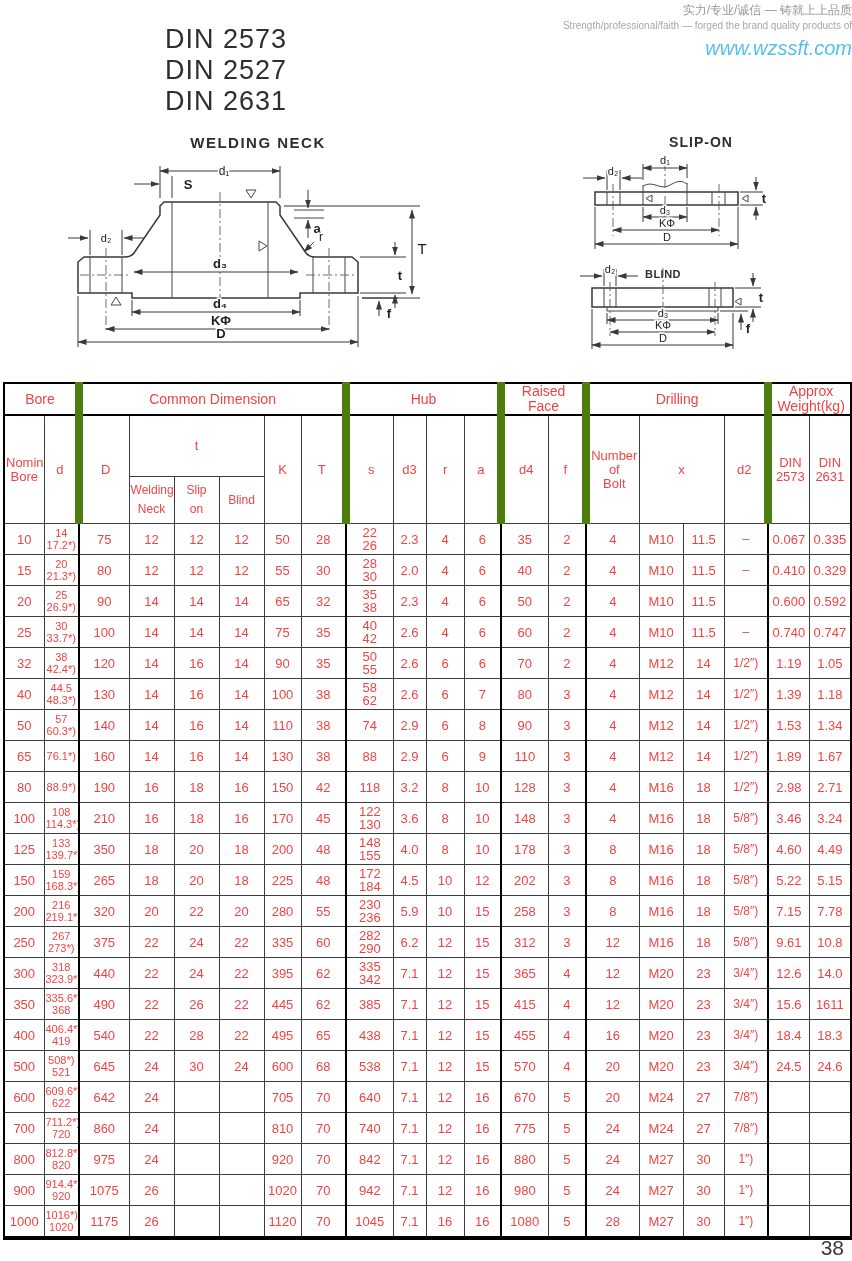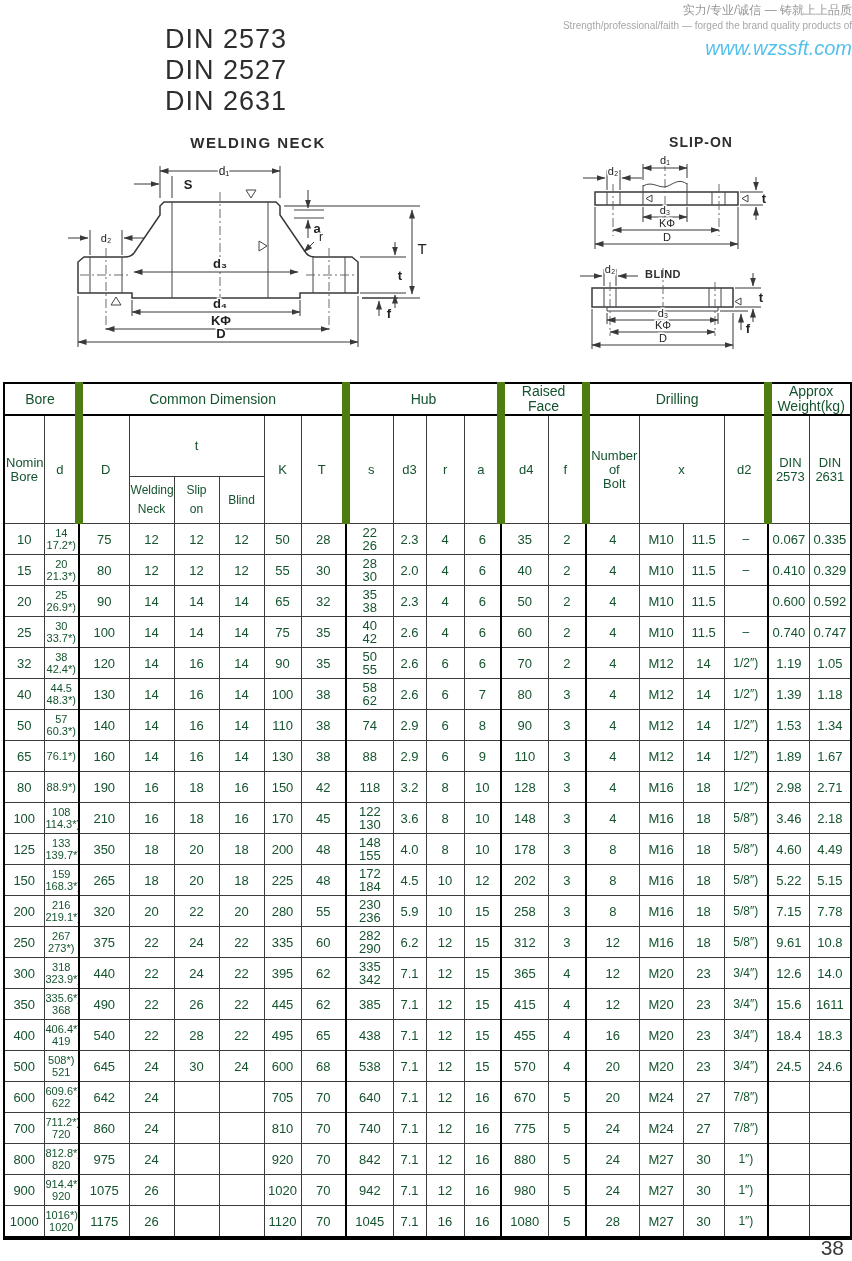--- a/index.html
+++ b/index.html
@@ -35,21 +35,21 @@
     paint-order:stroke; stroke:#fff; stroke-width:3px;
   }
   text.dimb { font:700 13px "Liberation Sans",sans-serif; }
   text.dims { font:11px "Liberation Sans",sans-serif; }
   text.dimT { font:15px "Liberation Sans",sans-serif; }
   
   .spec-table {
     position:absolute; left:3px; top:382px; width:847px;
     border-collapse:collapse; table-layout:fixed;
     border:2px solid #000; border-bottom:4px solid #000;
-    font-size:13px; color:#14532d;
+    font-size:13px; color:#ef4444;
   }
   .spec-table th, .spec-table td {
     border:1px solid #3c3c3c; text-align:center; vertical-align:middle;
     padding:0 1px; white-space:pre-line; font-weight:normal; overflow:hidden;
   }
   .spec-table .gb { border-left:8px solid #4d7c0f; }
   .spec-table tr.g th { border-bottom:2px solid #000; font-size:14px; height:29px; line-height:15px; }
   .spec-table tr.s1 th { font-size:13px; line-height:14px; }
   .spec-table tr.s1 th.t-head { height:60px; }
   .spec-table tr.s2 th { font-size:12px; height:46px; line-height:19px; }
@@ -552,21 +552,21 @@
           <td>3.6</td>
           <td>8</td>
           <td>10</td>
           <td>148</td>
           <td>3</td>
           <td>4</td>
           <td>M16</td>
           <td>18</td>
           <td>5/8″)</td>
           <td>3.46</td>
-          <td>2.18</td>
+          <td>3.24</td>
         </tr>
         <tr>
           <td>125</td>
           <td>133
 139.7*)</td>
           <td>350</td>
           <td>18</td>
           <td>20</td>
           <td>18</td>
           <td>200</td>

